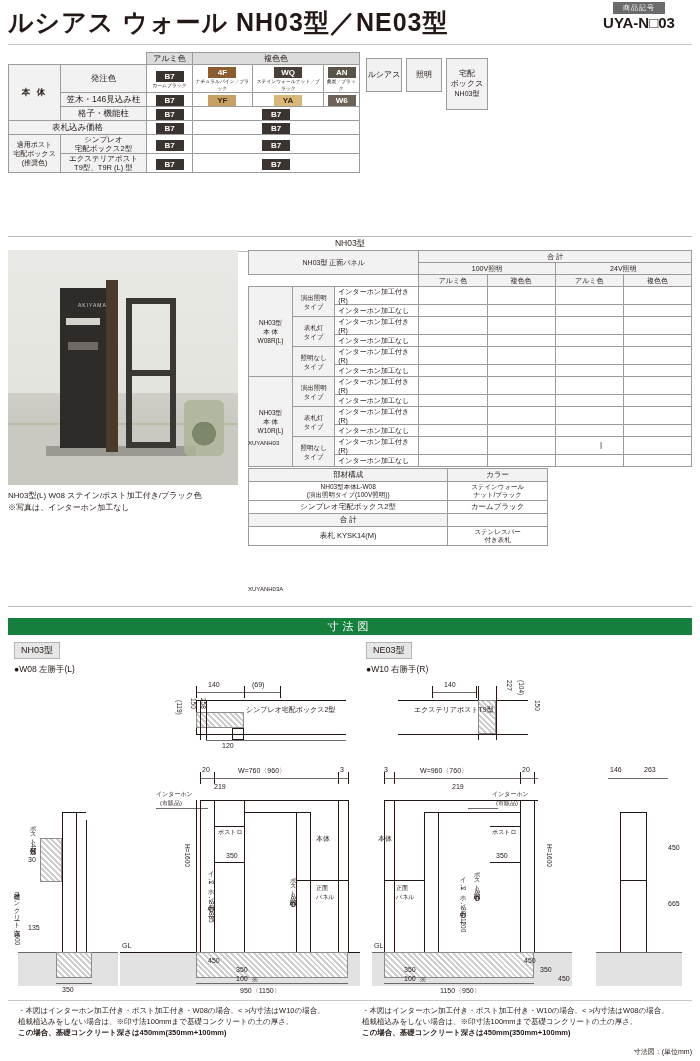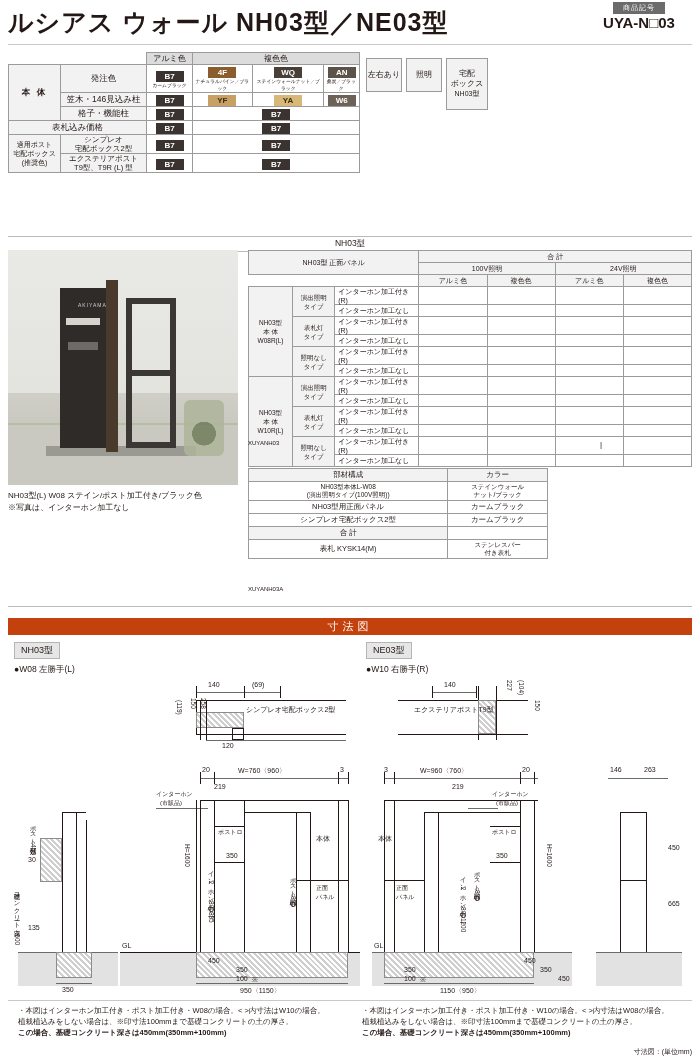--- a/index.html
+++ b/index.html
@@ -88,21 +88,21 @@
 
   
   .t3-wrap { position:absolute; left:248px; top:468px; width:300px; }
   table.t3 { border-collapse:collapse; width:300px; font-size:7.5px; }
   table.t3 td { border:1px solid #9b9b9b; padding:1px 3px; text-align:center; height:12px; }
   table.t3 .lab { background:#f2f2f2; }
 
   
   .dimbar {
     position:absolute; left:8px; top:618px; width:684px; height:17px;
-    background:#c2410c; color:#fff; text-align:center; font-size:11px;
+    background:#15803d; color:#fff; text-align:center; font-size:11px;
     line-height:17px; letter-spacing:4px;
   }
   .hr-top { position:absolute; left:8px; top:606px; width:684px; border-top:1px solid #bbb; }
   .ttl-nh { position:absolute; left:14px; top:642px; font-size:9px; background:#e6e6e6; border:1px solid #b5b5b5; padding:1px 6px;}
   .ttl-ne { position:absolute; left:366px; top:642px; font-size:9px; background:#e6e6e6; border:1px solid #b5b5b5; padding:1px 6px;}
   .sub-nh { position:absolute; left:14px; top:664px; font-size:8.5px; }
   .sub-ne { position:absolute; left:366px; top:664px; font-size:8.5px; }
 
   .draw { position:absolute; }
   .ln { position:absolute; background:#6b6b6b; }
@@ -211,21 +211,21 @@
             </td>
         <td colspan="3">
               <span class="swatch sw-b7">B7</span>
             </td>
       </tr>
     </tbody>
       </table>
   </div>
 
   <div class="smallbox" style="left:366px; top:58px; width:36px; height:34px;">
-    <span>左右あり</span>
+    <span>ルシアス</span>
   </div>
   <div class="smallbox" style="left:406px; top:58px; width:36px; height:34px;">
     <span>照明</span>
   </div>
   <div class="smallbox" style="left:446px; top:58px; width:42px; height:52px;">
     <span>宅配</span>
     <span>ボックス</span>
     <span style="font-size:7px;">NH03型</span>
   </div>
 
@@ -376,24 +376,20 @@
       <tbody>
           <tr>
         <td class="lab" style="width:200px;">部材構成</td>
         <td class="lab" style="width:100px;">カラー</td>
       </tr>
       <tr>
         <td style="font-size:6.5px;line-height:8px;">NH03型本体L-W08<br>(演出照明タイプ(100V照明))</td>
         <td style="font-size:6.5px;line-height:8px;">ステインウォール<br>ナット/ブラック</td>
       </tr>
       <tr>
-        <td>NH03型用正面パネル</td>
-        <td>カームブラック</td>
-      </tr>
-      <tr>
         <td>シンプレオ宅配ボックス2型</td>
         <td>カームブラック</td>
       </tr>
       <tr>
         <td class="lab">合 計</td>
         <td></td>
       </tr>
       <tr>
         <td>表札 KYSK14(M)</td>
         <td style="font-size:6.5px;line-height:8px;">ステンレスバー<br>付き表札</td>

